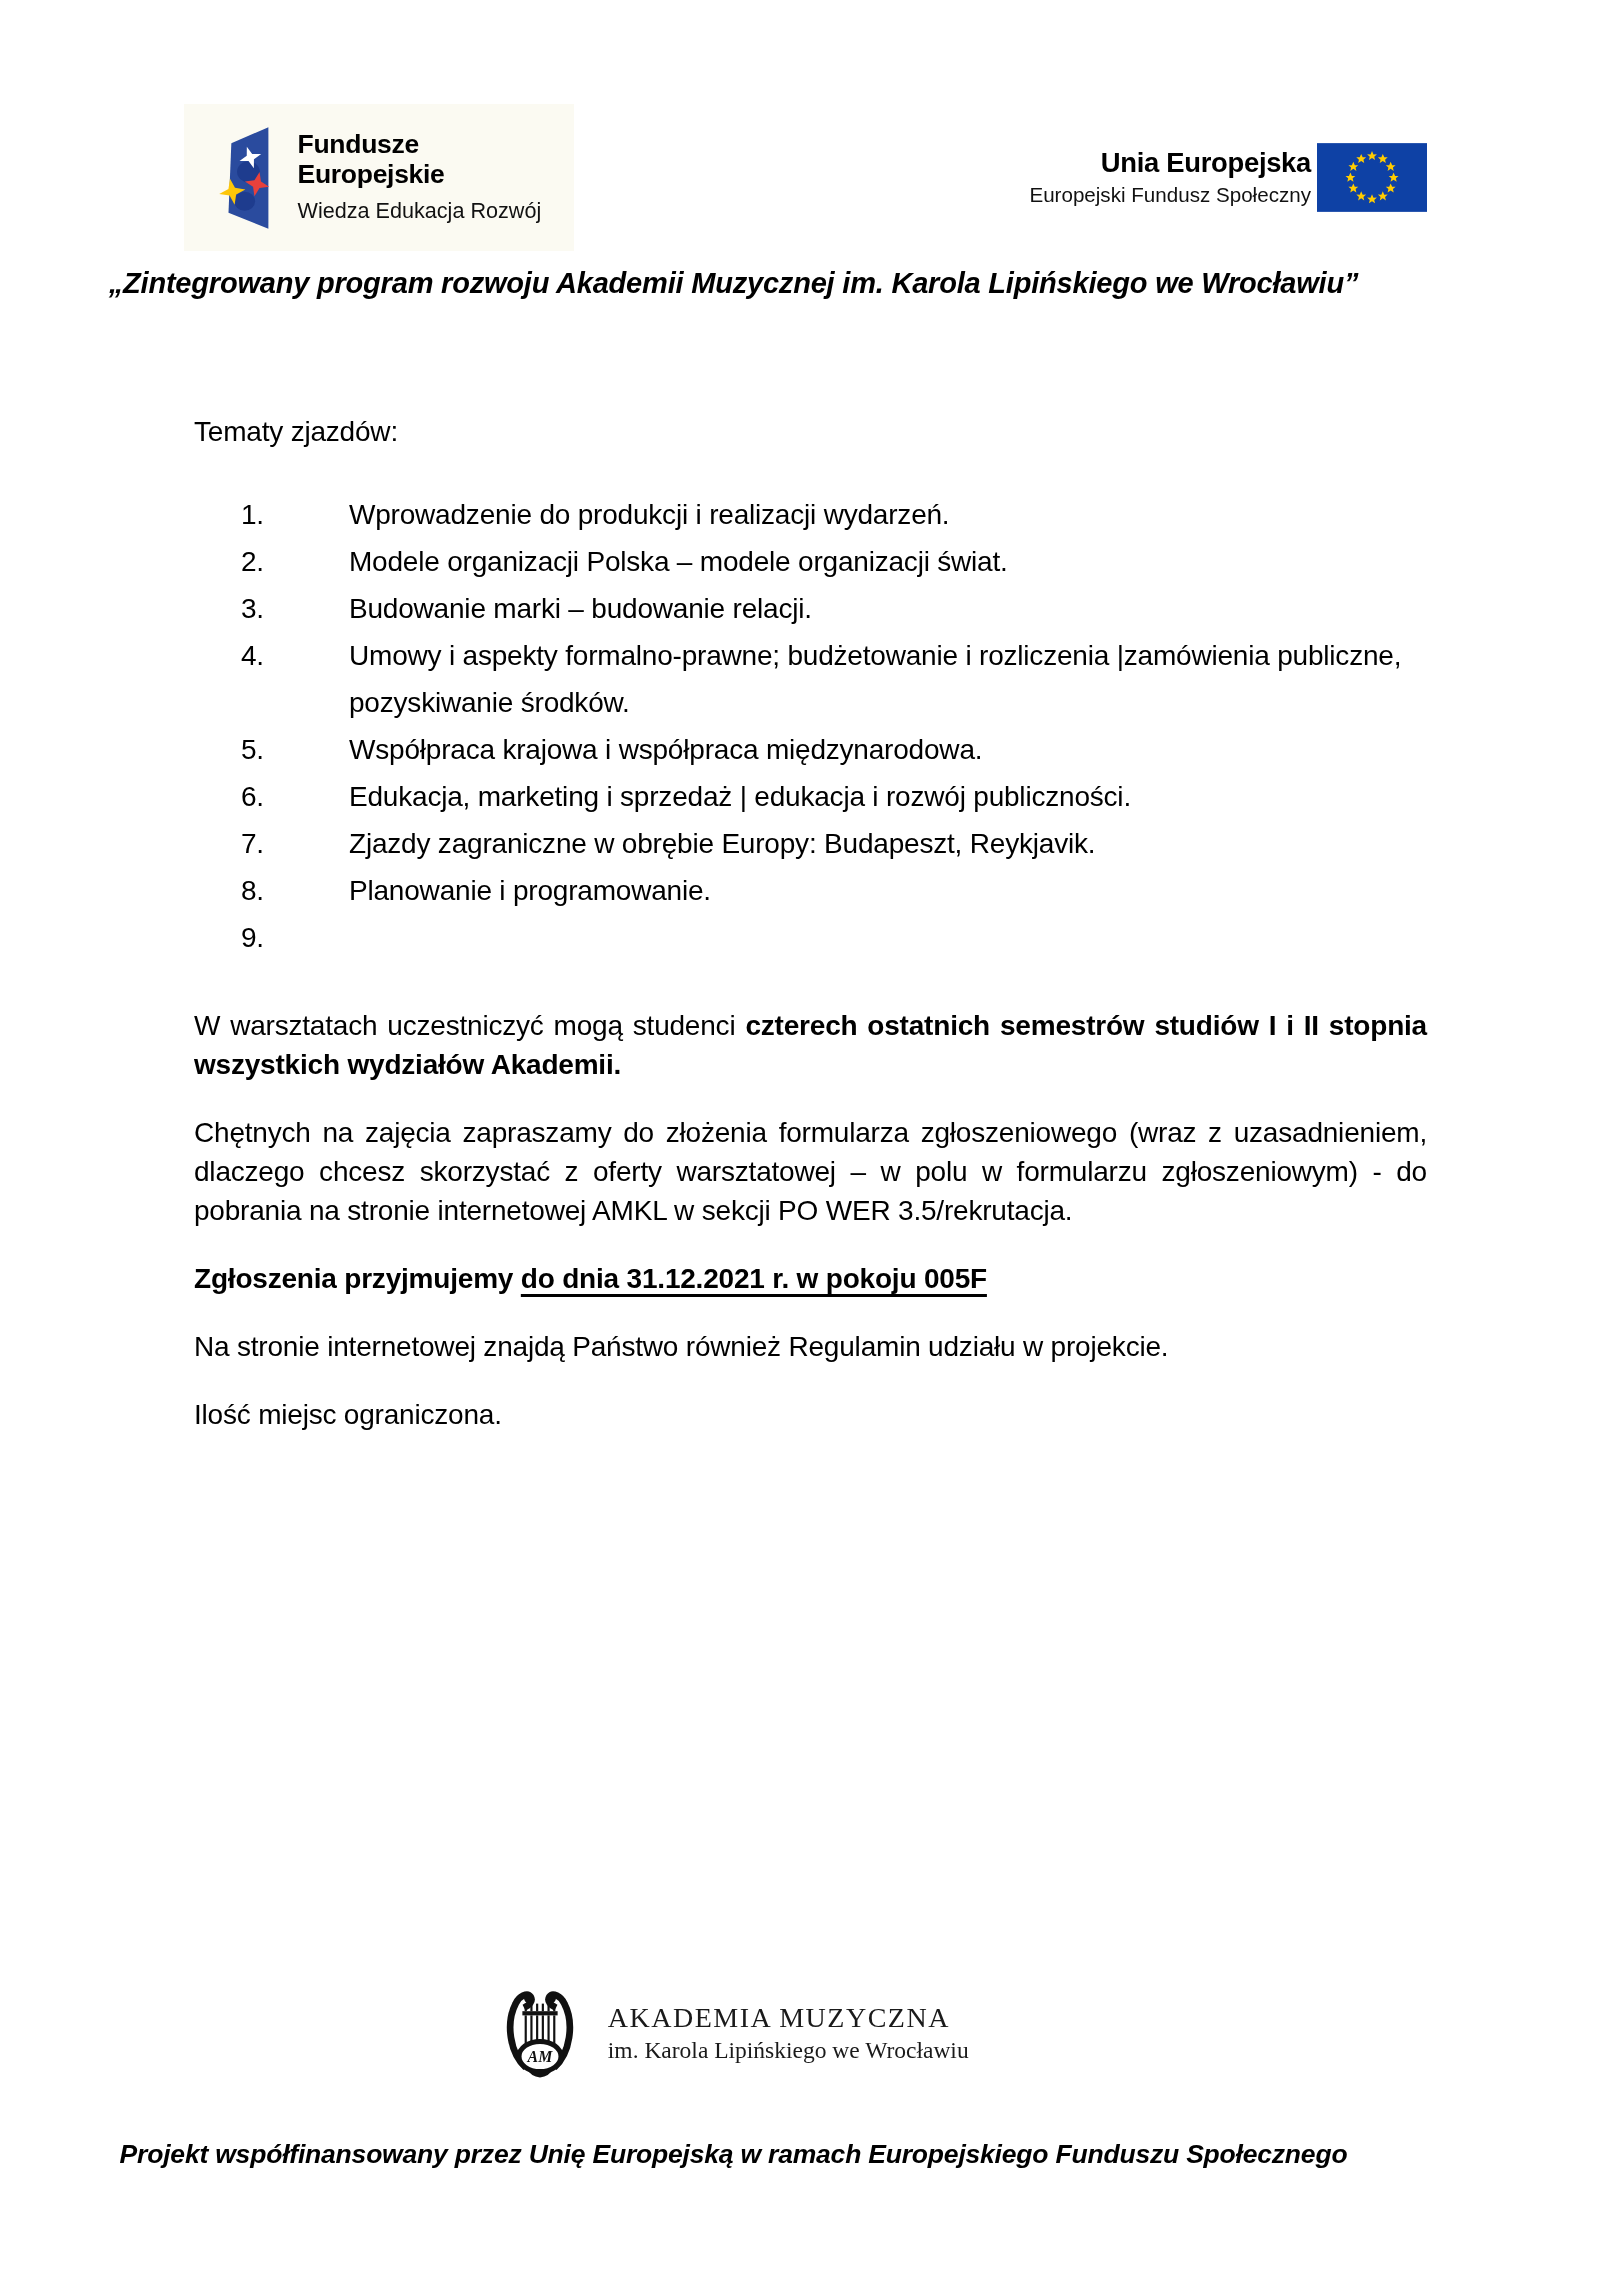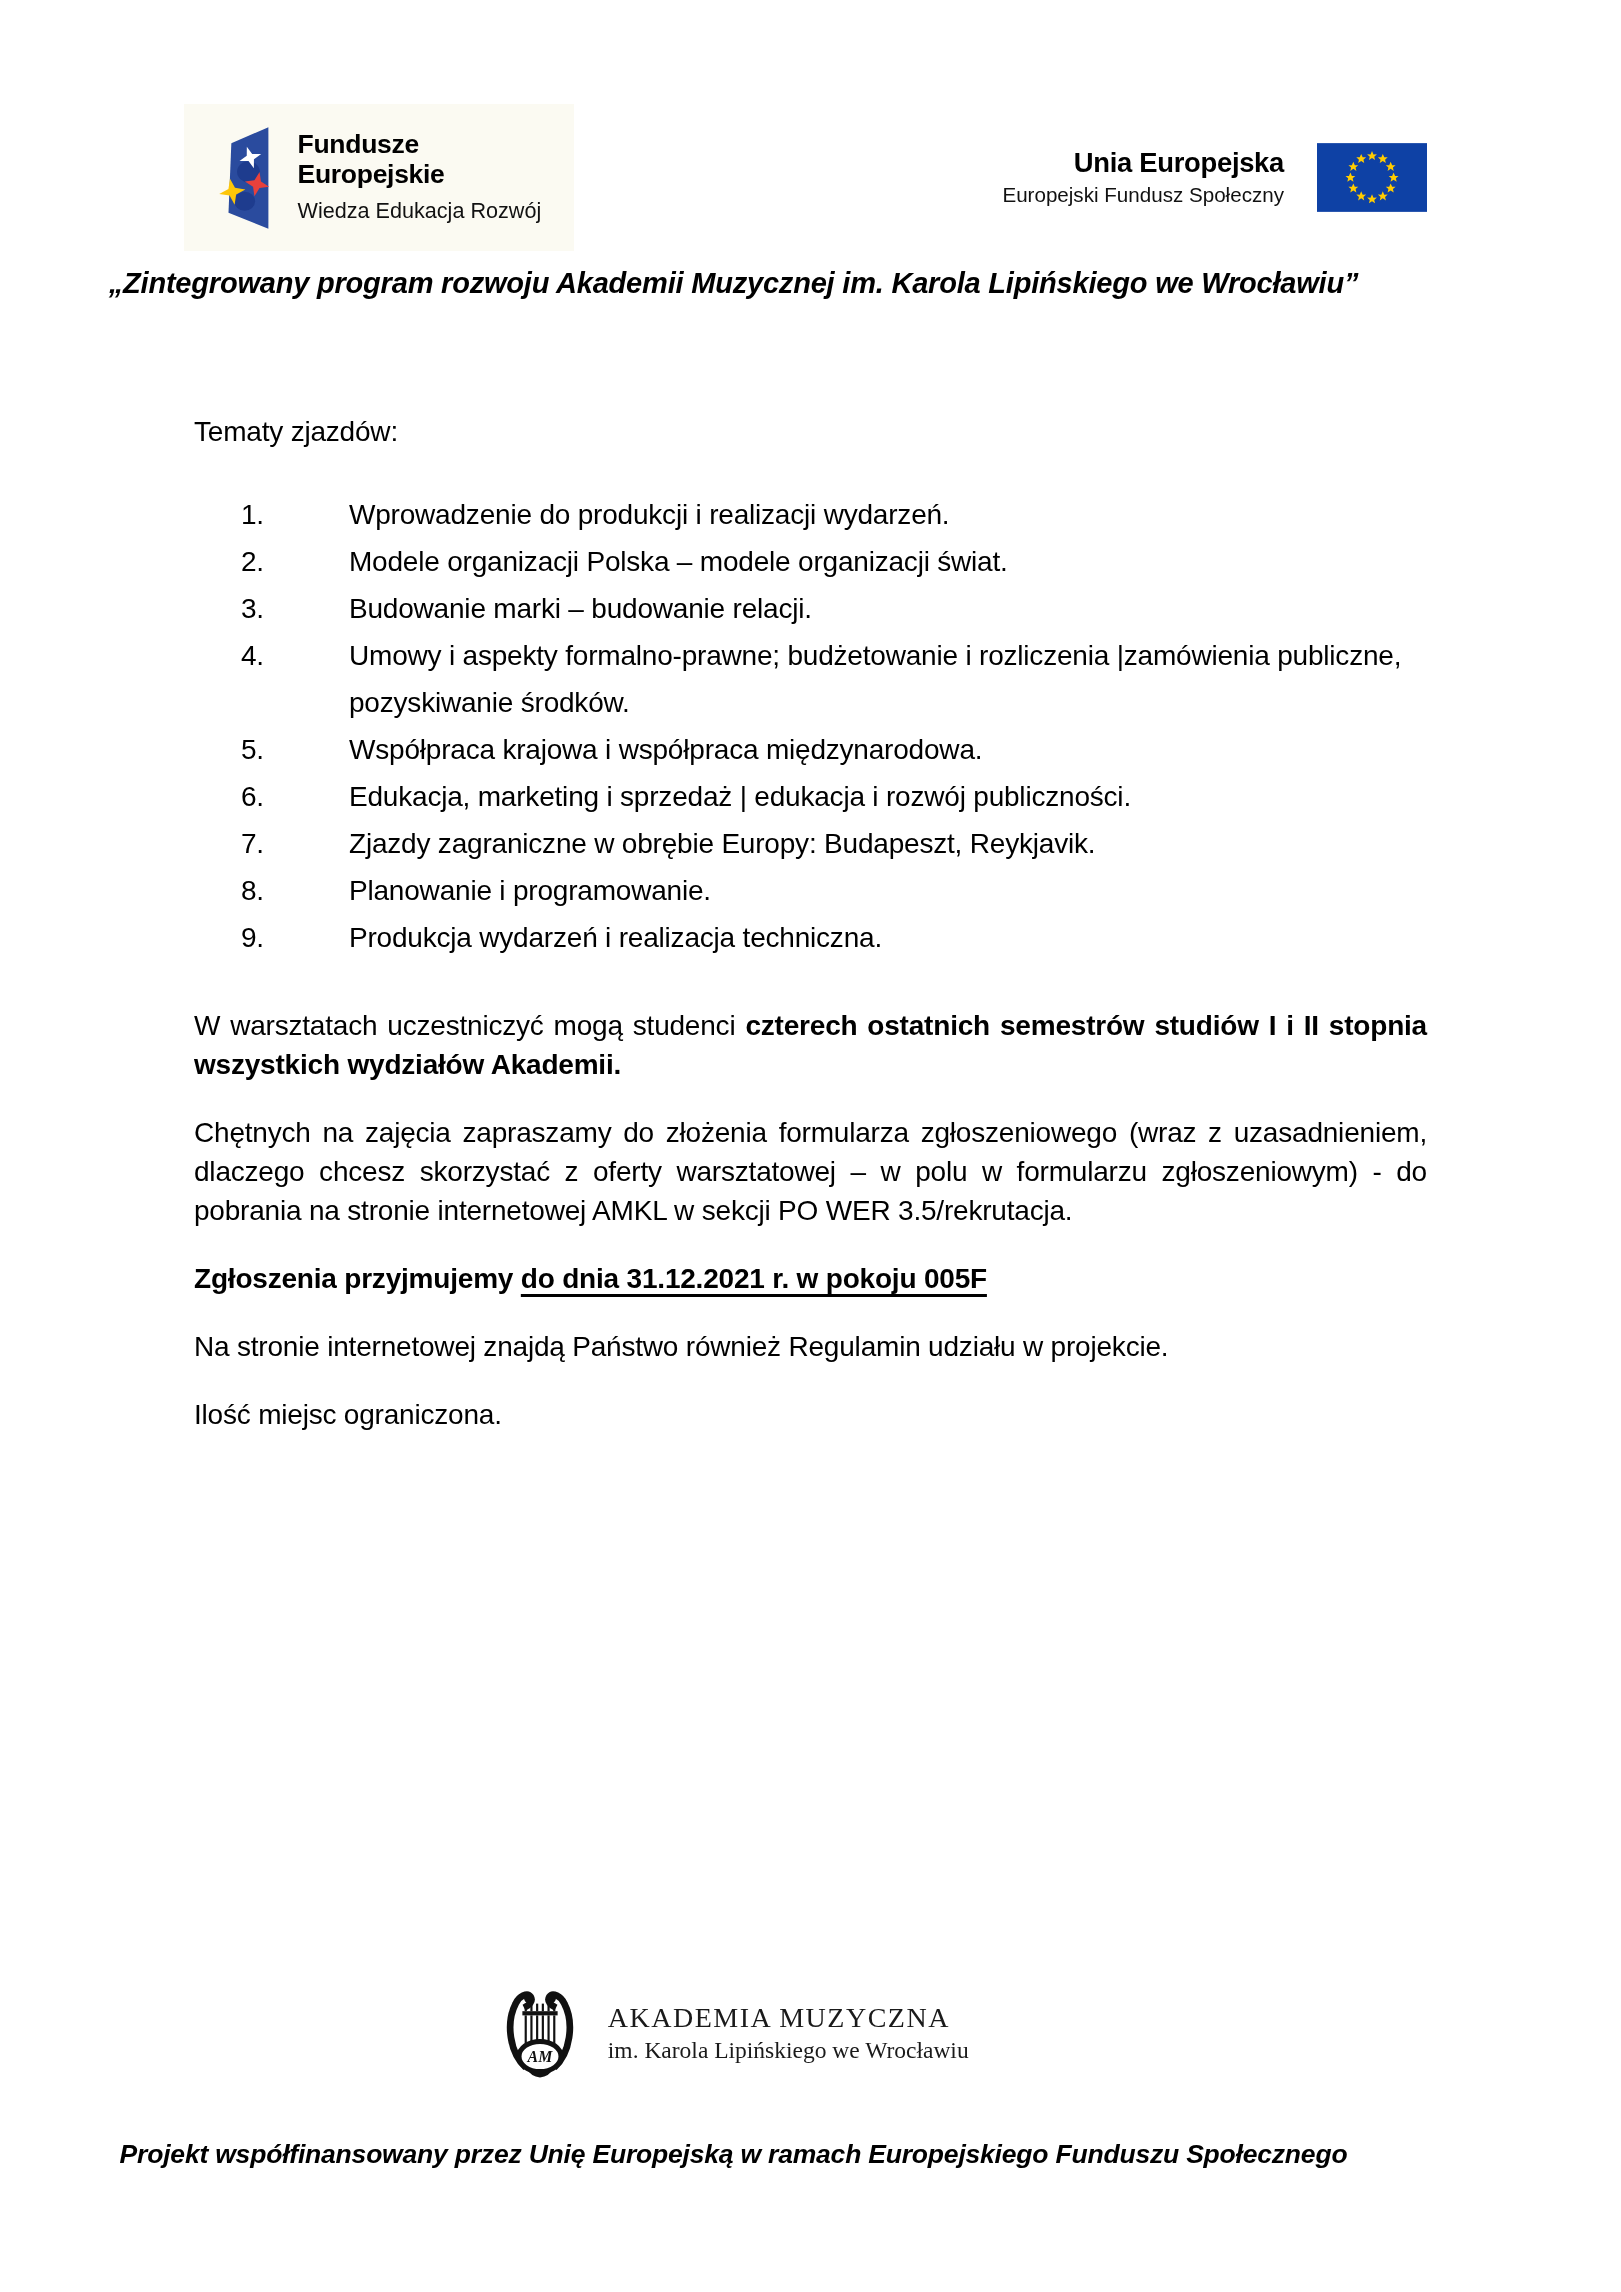--- a/index.html
+++ b/index.html
@@ -19,21 +19,21 @@
   }
   .fe-text .fe-line { font-weight:bold; font-size:26.5px; line-height:30px; letter-spacing:-0.3px; }
   .fe-sub { font-size:21.6px; margin-top:9.8px; color:#111; }
 
   .logo-pl { display:flex; align-items:center; gap:25.5px; }
   .pl-flag { width:114px; height:74px; border:1px solid #d9d9d9; box-sizing:border-box; display:flex; flex-direction:column; }
   .pl-flag .white { flex:1; background:#ffffff; }
   .pl-flag .red   { flex:1; background:#d2203c; }
   .pl-text { font-weight:bold; font-size:27.4px; line-height:31px; letter-spacing:-0.3px; }
 
-  .logo-eu { display:flex; align-items:center; gap:33px; }
+  .logo-eu { display:flex; align-items:center; gap:6px; }
   .eu-text { text-align:right; }
   .eu-line1 { font-weight:bold; font-size:27.4px; line-height:29px; letter-spacing:-0.3px; }
   .eu-line2 { font-size:20.6px; margin-top:5.9px; color:#111; }
 
   
   .doc-title {
     position:absolute; top:267px; left:0; width:100%;
     text-align:center; font-size:29px; font-weight:bold; font-style:italic; letter-spacing:-0.2px;
   }
 
@@ -155,21 +155,20 @@
         <li class="topic-li">
           <span class="topic-num">7.</span>
           <span class="topic-text">Zjazdy zagraniczne w obrębie Europy: Budapeszt, Reykjavik.</span>
         </li>
         <li class="topic-li">
           <span class="topic-num">8.</span>
           <span class="topic-text">Planowanie i programowanie.</span>
         </li>
         <li class="topic-li">
           <span class="topic-num">9.</span>
-          <span class="topic-text">Produkcja wydarzeń i realizacja techniczna.</span>
         </li>
       </ol>
 
     <p class="para"><span>W warsztatach uczestniczyć mogą studenci </span><strong>czterech ostatnich semestrów studiów I i II stopnia wszystkich wydziałów Akademii.</strong></p>
 
     <p class="para">Chętnych na zajęcia zapraszamy do złożenia formularza zgłoszeniowego (wraz z uzasadnieniem, dlaczego chcesz skorzystać z oferty warsztatowej – w polu w formularzu zgłoszeniowym) - do pobrania na stronie internetowej AMKL w sekcji PO WER 3.5/rekrutacja.</p>
 
     <p class="para"><strong>Zgłoszenia przyjmujemy </strong><strong class="underline-part">do dnia 31.12.2021 r. w pokoju 005F</strong></p>
 
     <p class="para">Na stronie internetowej znajdą Państwo również Regulamin udziału w projekcie.</p>

